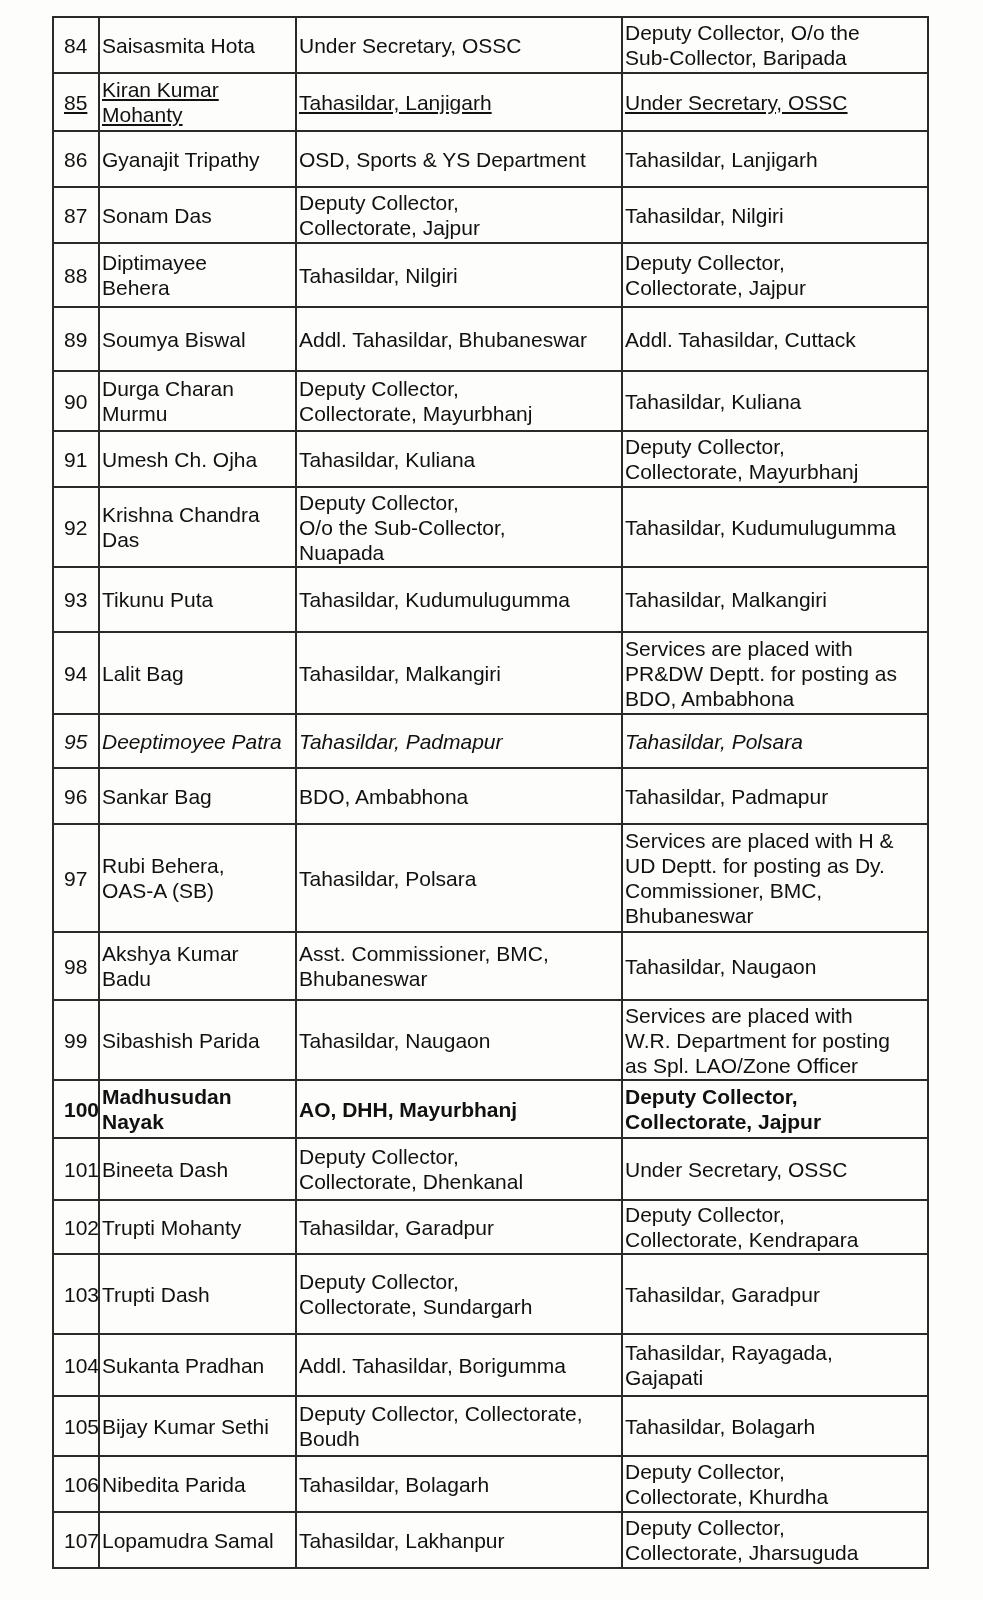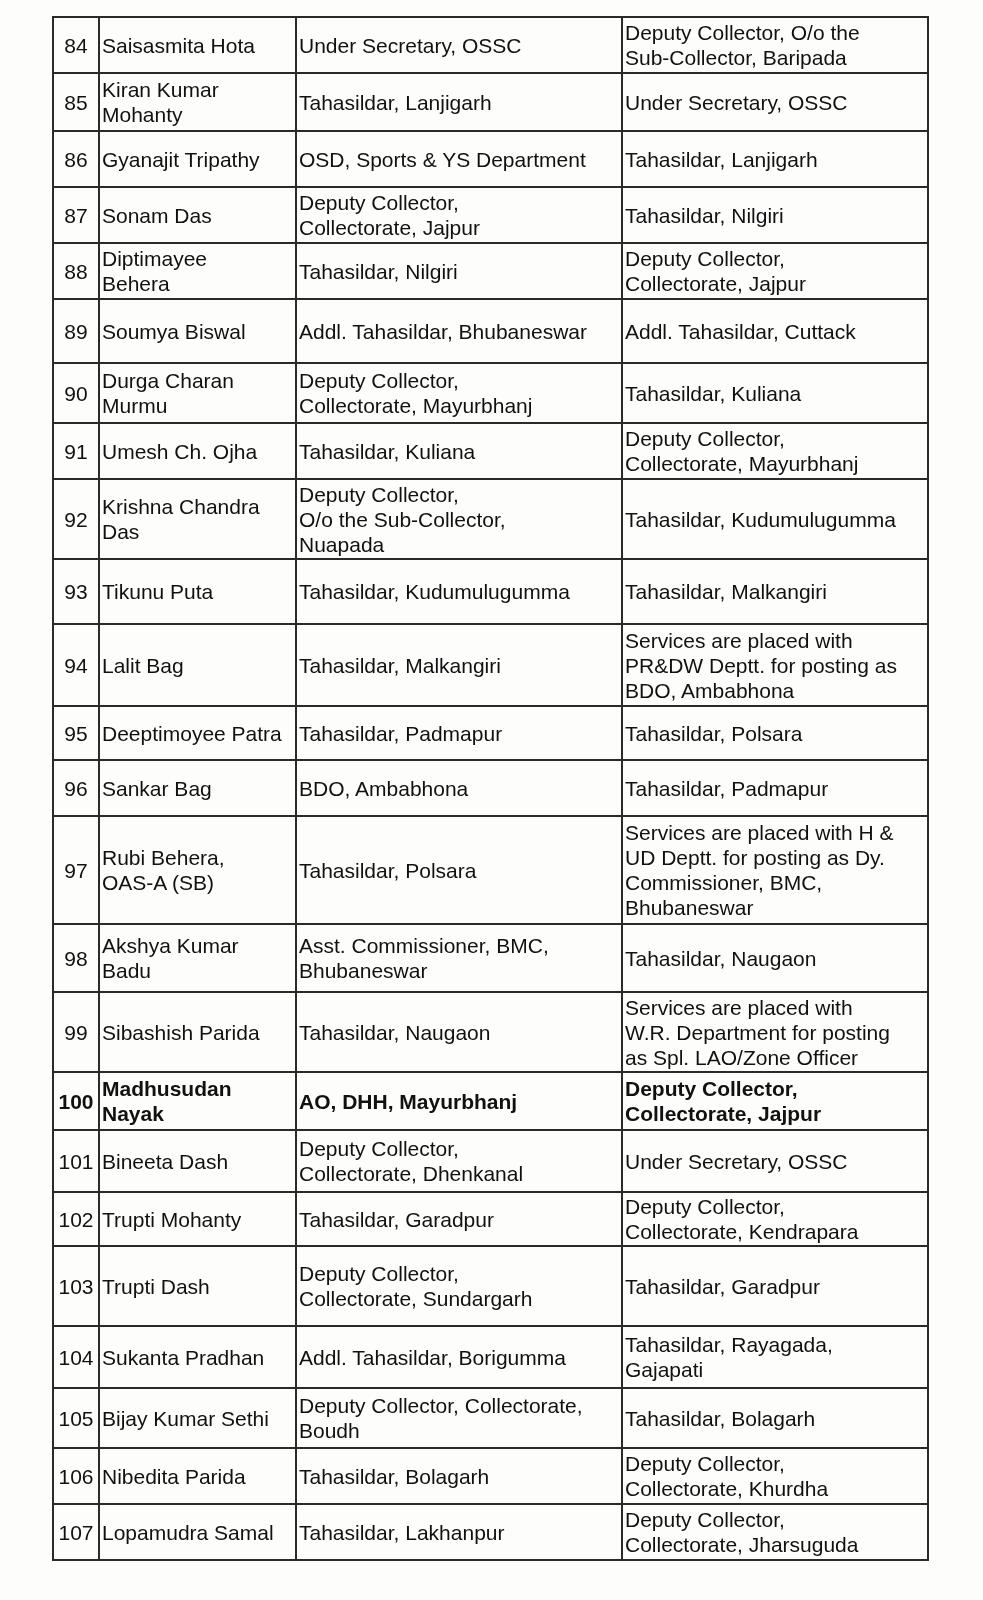--- a/index.html
+++ b/index.html
@@ -4,21 +4,21 @@
 <style>
   html, body { margin: 0; padding: 0; background: #ffffff; }
   body { width: 983px; height: 1600px; position: relative; overflow: hidden; font-family: "Liberation Sans", sans-serif; color: #111; }
   .page { position: absolute; left: 0; top: 0; width: 983px; height: 1600px; background: #fdfdfc; }
   table.tbl { position: absolute; left: 52px; top: 16px; width: 875px; border-collapse: collapse; table-layout: fixed; }
   .tbl td { border: 2px solid #2a2a2a; font-size: 21px; line-height: 25px; padding: 0 2px; vertical-align: middle; overflow: hidden; }
   .tbl col.c-no { width: 46px; }
   .tbl col.c-name { width: 197px; }
   .tbl col.c-from { width: 326px; }
   .tbl col.c-to { width: 306px; }
-  .tbl td.no { text-align: center; padding: 0; }
+  .tbl td.no { padding: 10px; }
   .tbl td .txt { white-space: pre-line; display: block; }
 </style>
 </head>
 <body>
 
 <div class="page">
   <table class="tbl">
     <colgroup>
       <col class="c-no">
         <col class="c-name">
@@ -34,21 +34,21 @@
             <span class="txt">Saisasmita Hota</span>
           </td>
           <td>
             <span class="txt">Under Secretary, OSSC</span>
           </td>
           <td>
             <span class="txt">Deputy Collector, O/o the
 Sub-Collector, Baripada</span>
           </td>
         </tr>
-        <tr style="height: 58px;">
+        <tr style="height: 58px; text-decoration: underline;">
           <td class="no">
             <span class="txt">85</span>
           </td>
           <td>
             <span class="txt">Kiran Kumar
 Mohanty</span>
           </td>
           <td>
             <span class="txt">Tahasildar, Lanjigarh</span>
           </td>
@@ -78,21 +78,21 @@
             <span class="txt">Sonam Das</span>
           </td>
           <td>
             <span class="txt">Deputy Collector,
 Collectorate, Jajpur</span>
           </td>
           <td>
             <span class="txt">Tahasildar, Nilgiri</span>
           </td>
         </tr>
-        <tr style="height: 56px;">
+        <tr style="height: 64px;">
           <td class="no">
             <span class="txt">88</span>
           </td>
           <td>
             <span class="txt">Diptimayee
 Behera</span>
           </td>
           <td>
             <span class="txt">Tahasildar, Nilgiri</span>
           </td>
@@ -186,21 +186,21 @@
           </td>
           <td>
             <span class="txt">Tahasildar, Malkangiri</span>
           </td>
           <td>
             <span class="txt">Services are placed with
 PR&amp;DW Deptt. for posting as
 BDO, Ambabhona</span>
           </td>
         </tr>
-        <tr style="height: 54px;">
+        <tr style="height: 54px; font-style: italic;">
           <td class="no">
             <span class="txt">95</span>
           </td>
           <td>
             <span class="txt">Deeptimoyee Patra</span>
           </td>
           <td>
             <span class="txt">Tahasildar, Padmapur</span>
           </td>
           <td>

